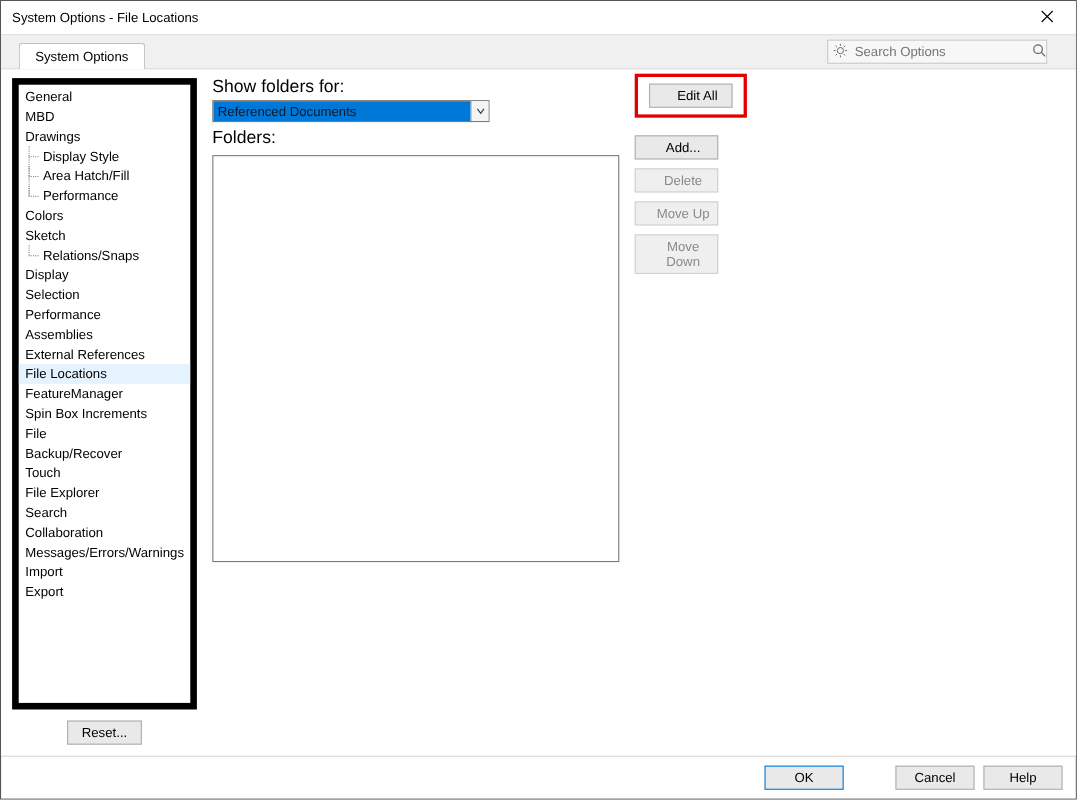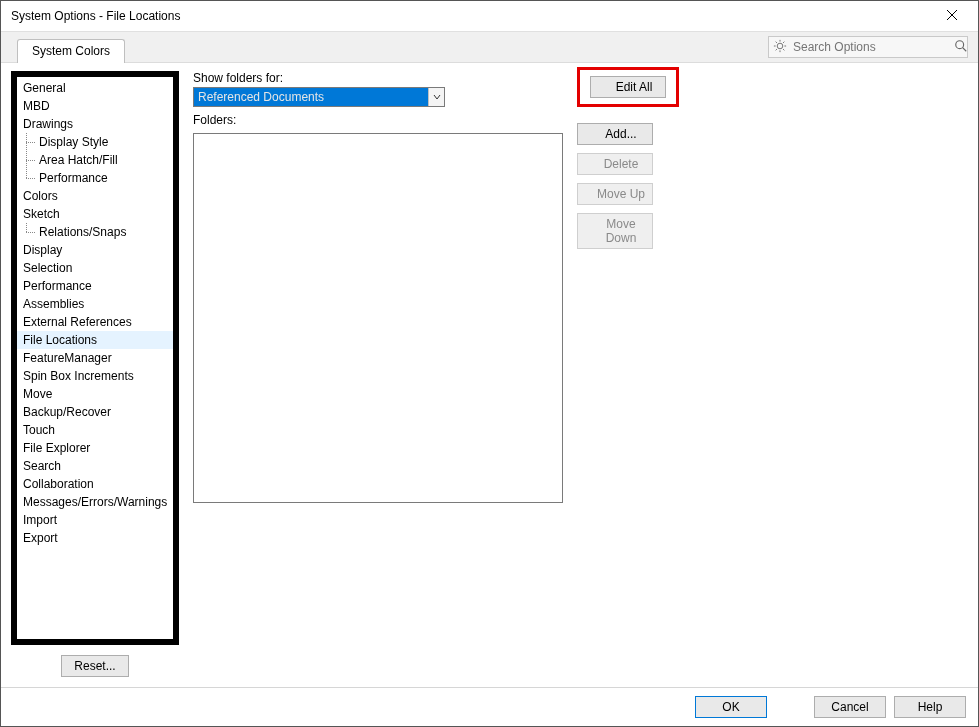--- a/index.html
+++ b/index.html
@@ -47,21 +47,21 @@
     border: 1px solid #bfbfbf;
     border-bottom: none;
     border-radius: 3px 3px 0 0;
     padding: 4px 14px 5px;
     margin-left: 8px;
     margin-bottom: -1px;
     z-index: 2;
   }
   .search-wrap {
     position: absolute;
-    right: 10px;
+    right: 26px;
     top: 4px;
     height: 22px;
     width: 200px;
     border: 1px solid #c9c9c9;
     background: #f7f7f7;
     display: flex;
     align-items: center;
     padding: 0 4px;
     gap: 4px;
   }
@@ -150,33 +150,33 @@
   .main-panel {
     flex: 1;
     display: flex;
     gap: 14px;
   }
   .form-col {
     width: 370px;
     display: flex;
     flex-direction: column;
   }
-  .lbl { font-size: 12px; margin-bottom: 2px; }
+  .lbl { font-size: 16px; margin-bottom: 2px; }
   .dropdown {
     width: 252px;
     height: 20px;
     border: 1px solid #7a7a7a;
     background: #fff;
     display: flex;
     align-items: stretch;
   }
   .dropdown .dd-value {
     flex: 1;
     background: #0078d7;
-    color: #e5e5e5;
+    color: #0f172a;
     padding: 1px 4px;
     display: flex;
     align-items: center;
   }
   .dropdown .dd-arrow {
     width: 16px;
     display: flex;
     align-items: center;
     justify-content: center;
     border-left: 1px solid #c0c0c0;
@@ -223,21 +223,21 @@
       <span>
         <svg viewBox="0 0 12 12">
             <line x1="1" y1="1" x2="11" y2="11" stroke="#000" stroke-width="1"></line>
             <line x1="11" y1="1" x2="1" y2="11" stroke="#000" stroke-width="1"></line>
           </svg>
       </span>
     </div>
   </div>
 
   <div class="toolbar-row">
-    <div class="tab">System Colors</div>
+    <div class="tab">System Options</div>
     <div class="search-wrap">
       <span class="gear-icon">
         <svg viewBox="0 0 16 16">
             <circle cx="8" cy="8" r="3.2" fill="none" stroke="#666" stroke-width="1"></circle>
             <g stroke="#666" stroke-width="1">
               <line x1="8" y1="1" x2="8" y2="3"></line>
               <line x1="8" y1="13" x2="8" y2="15"></line>
               <line x1="1" y1="8" x2="3" y2="8"></line>
               <line x1="13" y1="8" x2="15" y2="8"></line>
               <line x1="3" y1="3" x2="4.5" y2="4.5"></line>
@@ -271,21 +271,21 @@
         <span class="nav-item">Sketch</span>
         <span class="nav-item nav-child">Relations/Snaps</span>
         <span class="nav-item">Display</span>
         <span class="nav-item">Selection</span>
         <span class="nav-item">Performance</span>
         <span class="nav-item">Assemblies</span>
         <span class="nav-item">External References</span>
         <span class="nav-item selected">File Locations</span>
         <span class="nav-item">FeatureManager</span>
         <span class="nav-item">Spin Box Increments</span>
-        <span class="nav-item">Move</span>
+        <span class="nav-item">File</span>
         <span class="nav-item">Backup/Recover</span>
         <span class="nav-item">Touch</span>
         <span class="nav-item">File Explorer</span>
         <span class="nav-item">Search</span>
         <span class="nav-item">Collaboration</span>
         <span class="nav-item">Messages/Errors/Warnings</span>
         <span class="nav-item">Import</span>
         <span class="nav-item">Export</span>
       </div>
       <div class="reset-btn-wrap">

